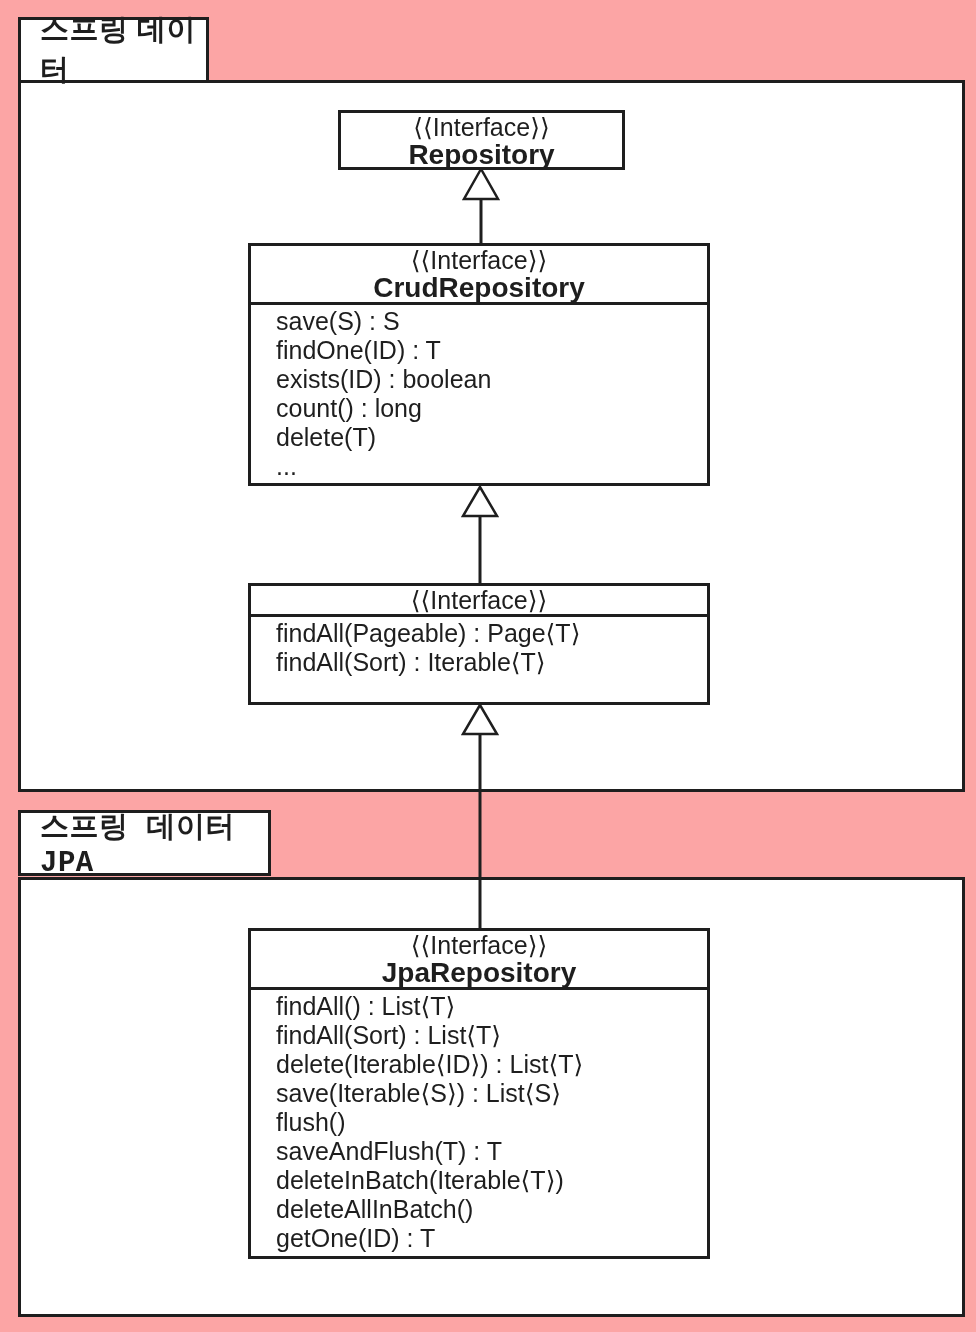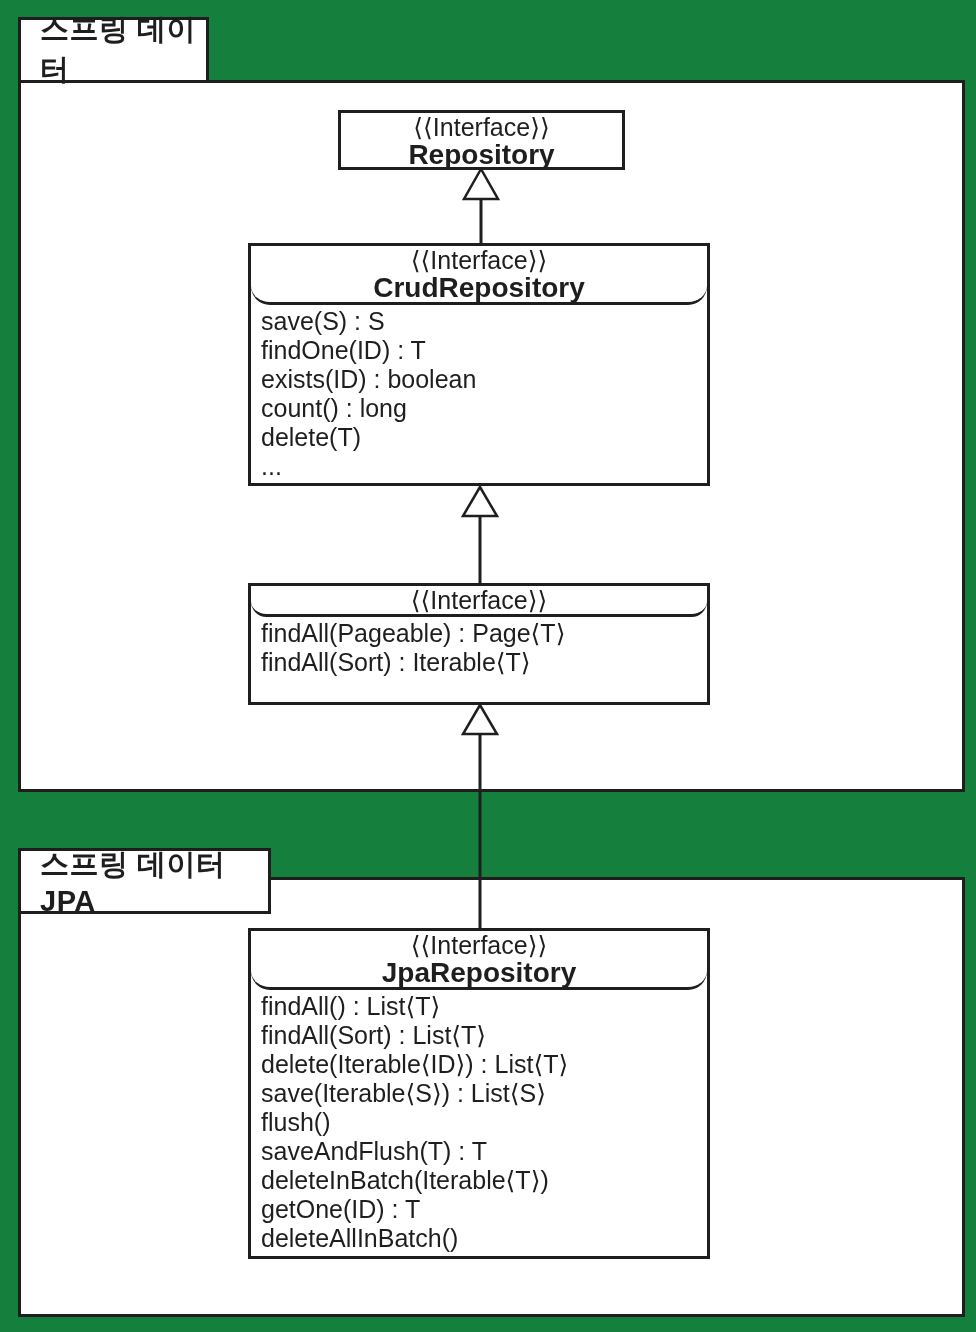--- a/index.html
+++ b/index.html
@@ -6,21 +6,21 @@
     margin: 0;
     padding: 0;
     background: #ffffff;
     font-family: "Liberation Sans", sans-serif;
     color: #1e1e1e;
   }
   .canvas {
     position: relative;
     width: 976px;
     height: 1332px;
-    background: #15803d;
+    background: #fca5a5;
     overflow: hidden;
   }
   
   .pkg-tab {
     position: absolute;
     box-sizing: border-box;
     border: 3px solid #1e1e1e;
     background: #ffffff;
     display: flex;
     align-items: center;
@@ -32,47 +32,47 @@
   }
   .pkg-body {
     position: absolute;
     box-sizing: border-box;
     border: 3px solid #1e1e1e;
     background: #ffffff;
     z-index: 1;
   }
   #pkg1-tab  { left: 18px; top: 17px;  width: 191px; height: 66px; }
   #pkg1-body { left: 18px; top: 80px;  width: 947px; height: 712px; }
-  #pkg2-tab  { left: 18px; top: 848px; width: 253px; height: 66px; }
+  #pkg2-tab  { left: 18px; top: 810px; width: 253px; height: 66px; font-family: Liberation Mono, monospace; }
   #pkg2-body { left: 18px; top: 877px; width: 947px; height: 440px; }
 
   
   .connectors {
     position: absolute;
     left: 0; top: 0;
     width: 976px; height: 1332px;
     z-index: 3;
     pointer-events: none;
   }
 
   
   .class-box {
     position: absolute;
     box-sizing: border-box;
     border: 3px solid #1e1e1e;
     background: #ffffff;
     z-index: 4;
     overflow: hidden;
   }
-  .class-header { text-align: center; border-radius: 19px; }
+  .class-header { text-align: center; }
   .stereotype   { font-size: 25px; line-height: 27px; padding-top: 1px; }
   .class-name   { font-size: 28px; line-height: 28px; font-weight: bold; }
   .with-methods .class-header { border-bottom: 3px solid #1e1e1e; }
   .methods { padding: 2px 6px 0 10px; }
-  .method  { font-size: 25px; line-height: 29px; white-space: nowrap; }
+  .method  { font-size: 25px; line-height: 29px; white-space: nowrap; margin-left: 15px; }
 
   #box-repository { left: 338px; top: 110px; width: 287px; height: 60px; }
   #box-crud       { left: 248px; top: 243px; width: 462px; height: 243px; }
   #box-paging     { left: 248px; top: 583px; width: 462px; height: 122px; }
   #box-jpa        { left: 248px; top: 928px; width: 462px; height: 331px; }
 </style>
 </head>
 <body>
 
 <div class="canvas">
@@ -137,18 +137,18 @@
       <div class="class-name">JpaRepository</div>
     </div>
     <div class="methods">
       <div class="method">findAll() : List⟨T⟩</div>
       <div class="method">findAll(Sort) : List⟨T⟩</div>
       <div class="method">delete(Iterable⟨ID⟩) : List⟨T⟩</div>
       <div class="method">save(Iterable⟨S⟩) : List⟨S⟩</div>
       <div class="method">flush()</div>
       <div class="method">saveAndFlush(T) : T</div>
       <div class="method">deleteInBatch(Iterable⟨T⟩)</div>
+      <div class="method">deleteAllInBatch()</div>
       <div class="method">getOne(ID) : T</div>
-      <div class="method">deleteAllInBatch()</div>
     </div>
   </div>
 
 </div>
 
 </body></html>

